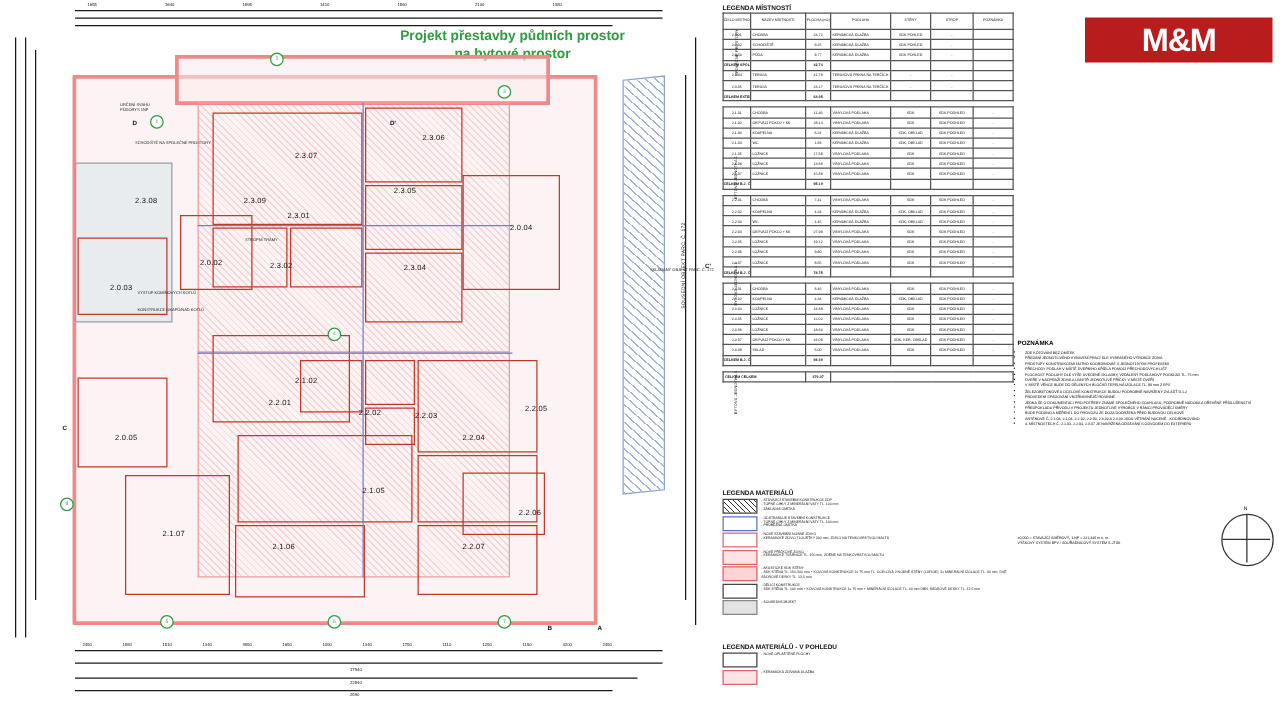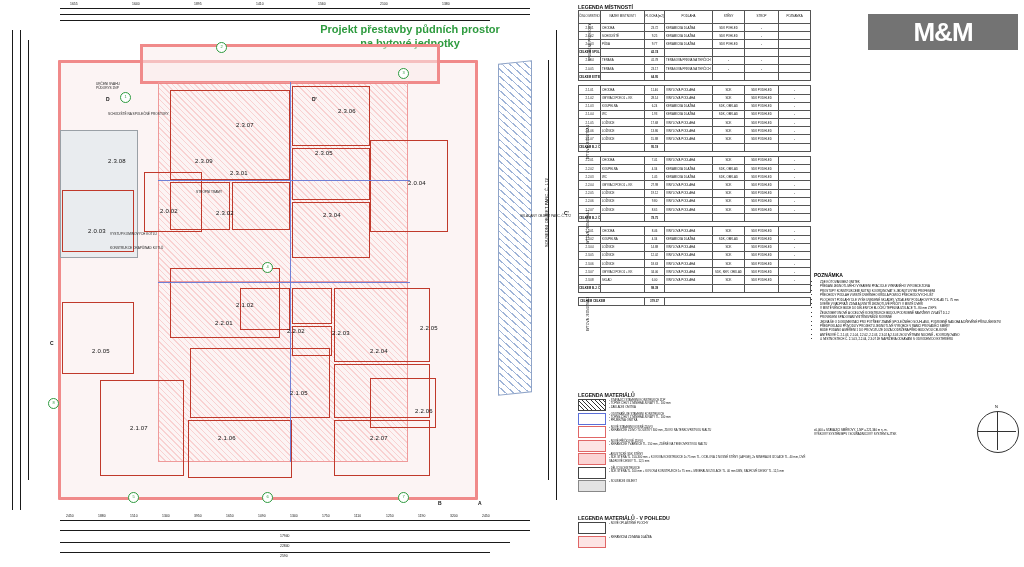--- a/index.html
+++ b/index.html
@@ -65,21 +65,21 @@
   .tbl th{background:#fff;font-size:2.9px;height:12px;line-height:1.1;}
   .tbl td.l{text-align:left;padding-left:1px;}
   .subtot td{font-weight:bold;}
   .blank td{border-left:none;border-right:none;border-bottom:none;}
 
   
   .logo{
     position:absolute;right:6px;top:14px;width:150px;height:58px;background:#fff;
   }
   .logo-top{
-    height:36px;background:#737373;color:#fff;font-weight:bold;font-size:26px;
+    height:36px;background:#b91c1c;color:#fff;font-weight:bold;font-size:26px;
     display:flex;align-items:center;justify-content:center;letter-spacing:-1px;
     font-family:"Liberation Sans",sans-serif;
   }
   .logo-bot{
     height:22px;background:#1f3c88;color:#fff;font-size:12px;letter-spacing:5px;
     display:flex;align-items:center;justify-content:center;font-weight:bold;
   }
 
   .notes{position:absolute;left:236px;top:272px;width:208px;}
   .notes h4{margin:0 0 2px 0;font-size:5px;font-weight:bold;}
@@ -108,21 +108,21 @@
 </style>
 </head>
 <body>
 
 <div class="sheet">
 
   <div class="plan-area">
 
     <div class="plan-title">
       <div>Projekt přestavby půdních prostor</div>
-      <div>na bytové jednotky</div>
+      <div>na bytové prostor</div>
     </div>
 
     <div class="dimline dim-h" style="left:60px;top:8px;width:470px;"></div>
     <div class="dimline dim-h" style="left:60px;top:14px;width:470px;"></div>
     <div class="dimline dim-h" style="left:60px;top:20px;width:430px;"></div>
 
     <div class="dimline dim-v" style="left:12px;top:30px;height:480px;"></div>
     <div class="dimline dim-v" style="left:20px;top:30px;height:480px;"></div>
     <div class="dimline dim-v" style="left:28px;top:40px;height:440px;"></div>
 

